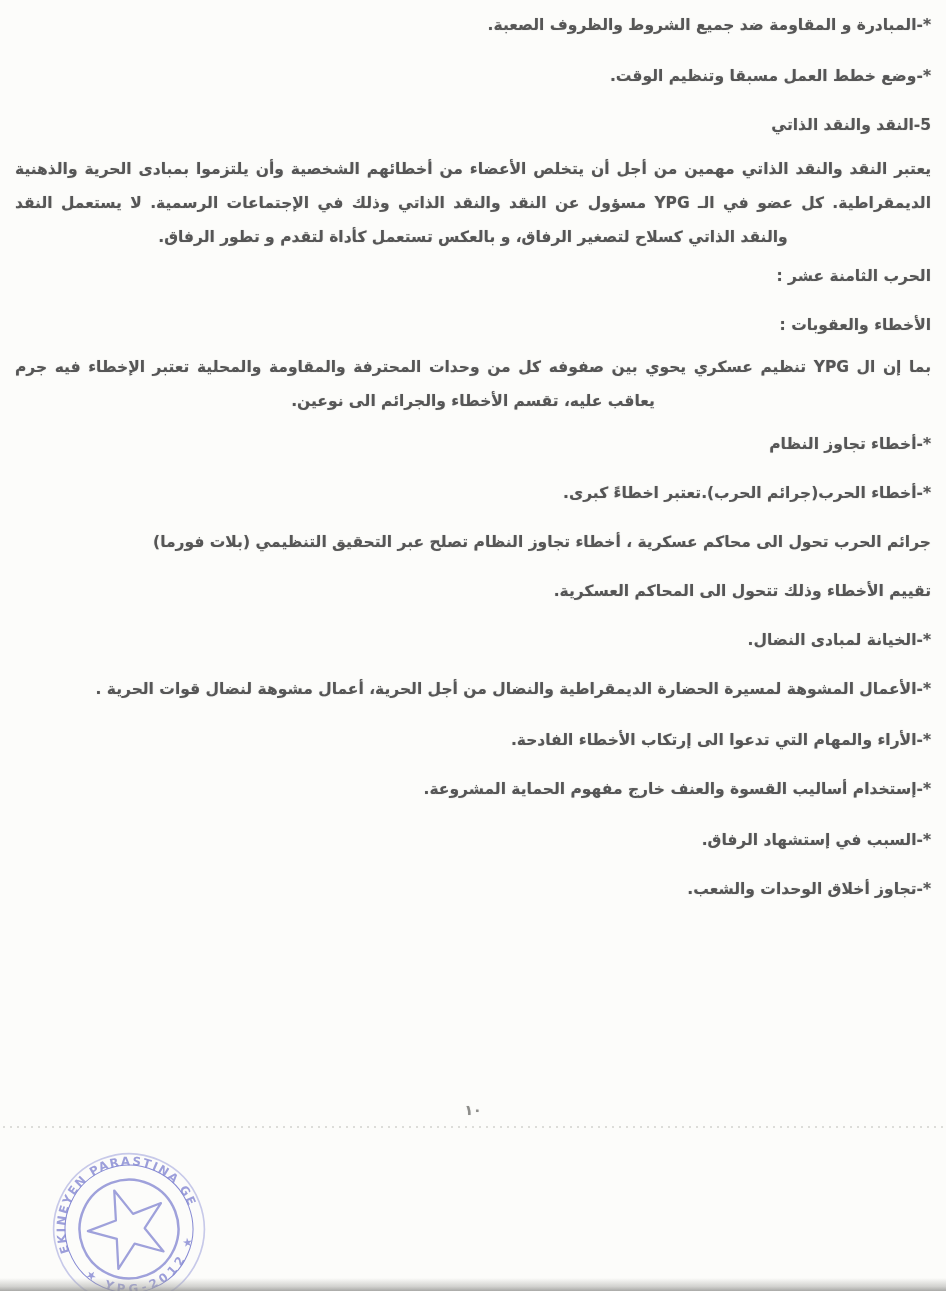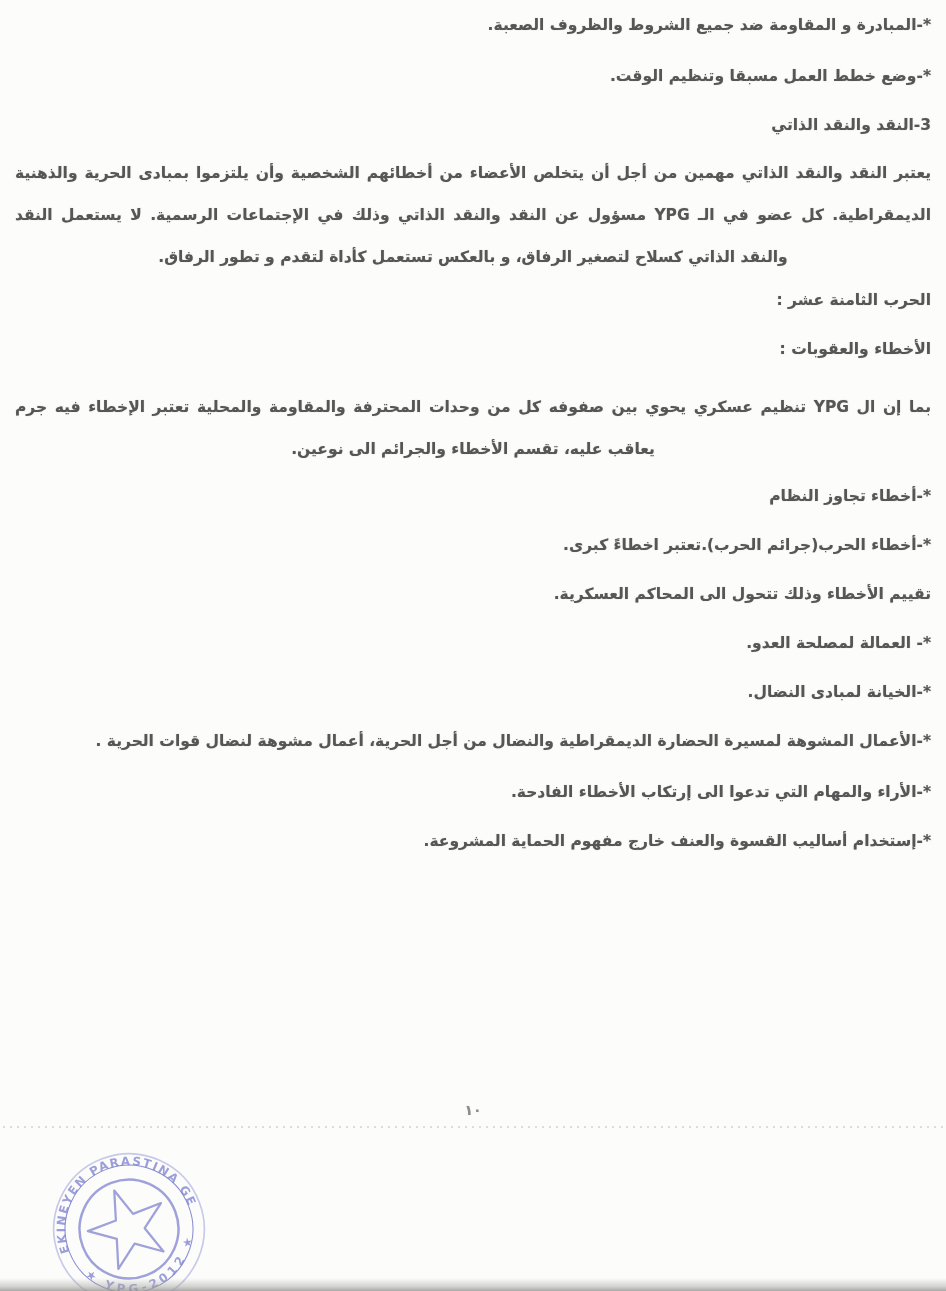--- a/index.html
+++ b/index.html
@@ -14,27 +14,27 @@
     position:absolute;top:0;left:0;right:0;
     padding:13px 15px 0 15px;
     direction:rtl;
     color:#565656;
     font-size:15.5px;
     font-weight:700;
     text-shadow:0 0 1px rgba(90,90,90,.45);
   }
   .ln{margin:0 0 24px 0;line-height:25px;text-align:right;white-space:nowrap;}
   .para{
-    margin:0 0 11px 0;line-height:42px;
+    margin:0 0 11px 0;line-height:34px;
     text-align:justify;text-align-last:center;
     white-space:normal;
   }
   .mb26{margin-bottom:26px}
   .mb14{margin-bottom:14px}
-  .mb12{}
+  .mb12{margin-bottom:12px}
   .mb10{margin-bottom:10px}
   .mb0{margin-bottom:0}
   .pagenum{
     position:absolute;top:1102px;left:0;width:100%;
     text-align:center;font-size:14px;color:#8d8d8a;
     font-weight:700;text-shadow:0 0 1px rgba(120,120,120,.4);
   }
   .divider{
     position:absolute;top:1126px;left:3px;right:3px;height:2px;
     background-image:repeating-linear-gradient(90deg,#d2d2ce 0 2px,transparent 2px 7px);
@@ -52,33 +52,35 @@
   }
 </style>
 </head>
 <body>
 
 <div class="page">
 
   <div class="doc">
     <p class="ln mb26">*-المبادرة و المقاومة ضد جميع الشروط والظروف الصعبة.</p>
     <p class="ln">*-وضع خطط العمل مسبقا وتنظيم الوقت.</p>
-    <p class="ln mb14">3-النقد والنقد الذاتي</p>
+    <p class="ln mb14">5-النقد والنقد الذاتي</p>
     <p class="para mb10">يعتبر النقد والنقد الذاتي مهمين من أجل أن يتخلص الأعضاء من أخطائهم الشخصية وأن يلتزموا بمبادى الحرية والذهنية الديمقراطية. كل عضو في الـ YPG مسؤول عن النقد والنقد الذاتي وذلك في الإجتماعات الرسمية. لا يستعمل النقد والنقد الذاتي كسلاح لتصغير الرفاق، و بالعكس تستعمل كأداة لتقدم و تطور الرفاق.</p>
     <p class="ln">الحرب الثامنة عشر :</p>
     <p class="ln mb12">الأخطاء والعقوبات :</p>
     <p class="para mb14">بما إن ال YPG تنظيم عسكري يحوي بين صفوفه كل من وحدات المحترفة والمقاومة والمحلية  تعتبر الإخطاء فيه جرم يعاقب عليه، تقسم الأخطاء والجرائم الى نوعين.</p>
     <p class="ln">*-أخطاء تجاوز النظام</p>
     <p class="ln">*-أخطاء الحرب(جرائم الحرب).تعتبر اخطاءً كبرى.</p>
+    <p class="ln">جرائم الحرب تحول الى محاكم عسكرية ، أخطاء تجاوز النظام تصلح عبر التحقيق التنظيمي (بلات فورما)</p>
     <p class="ln">تقييم الأخطاء وذلك تتحول الى المحاكم العسكرية.</p>
-    <p class="ln">*- العمالة لمصلحة العدو.</p>
     <p class="ln">*-الخيانة لمبادى النضال.</p>
     <p class="ln mb26">*-الأعمال المشوهة لمسيرة الحضارة الديمقراطية والنضال من أجل الحرية، أعمال مشوهة لنضال قوات الحرية .</p>
     <p class="ln">*-الأراء والمهام التي تدعوا الى إرتكاب الأخطاء الفادحة.</p>
     <p class="ln mb26">*-إستخدام أساليب القسوة والعنف خارج مفهوم الحماية المشروعة.</p>
+    <p class="ln">*-السبب في إستشهاد الرفاق.</p>
+    <p class="ln mb0">*-تجاوز أخلاق الوحدات والشعب.</p>
   </div>
 
   <div class="pagenum">١٠</div>
   <div class="divider"></div>
 
   <svg class="stamp" viewBox="-100 -100 200 200" xmlns="http://www.w3.org/2000/svg">
     <g transform="rotate(-21)" fill="none" stroke="#7d81d0">
       <circle r="73" stroke-width="1.6" opacity="0.45"></circle>
       <circle r="48" stroke-width="2.4" opacity="0.8"></circle>
       <path stroke-width="2.2" opacity="0.8" stroke-linejoin="round" d="M0,-40 L8.9,-12.3 L38,-12.4 L14.5,4.7 L23.5,32.4 L0,15.2 L-23.5,32.4 L-14.5,4.7 L-38,-12.4 L-8.9,-12.3 Z"></path>

